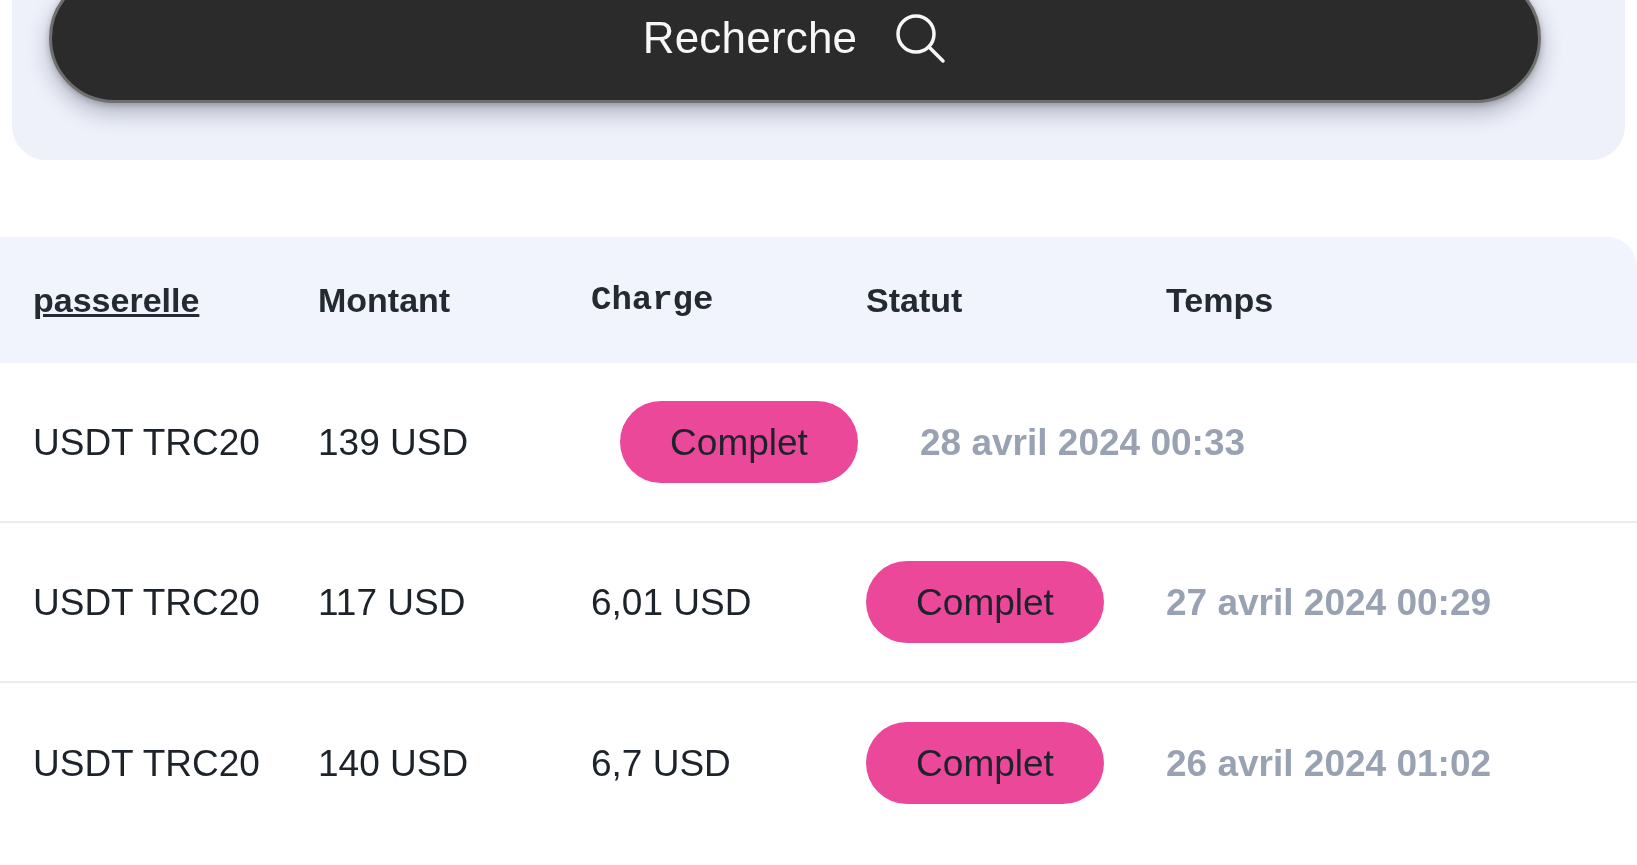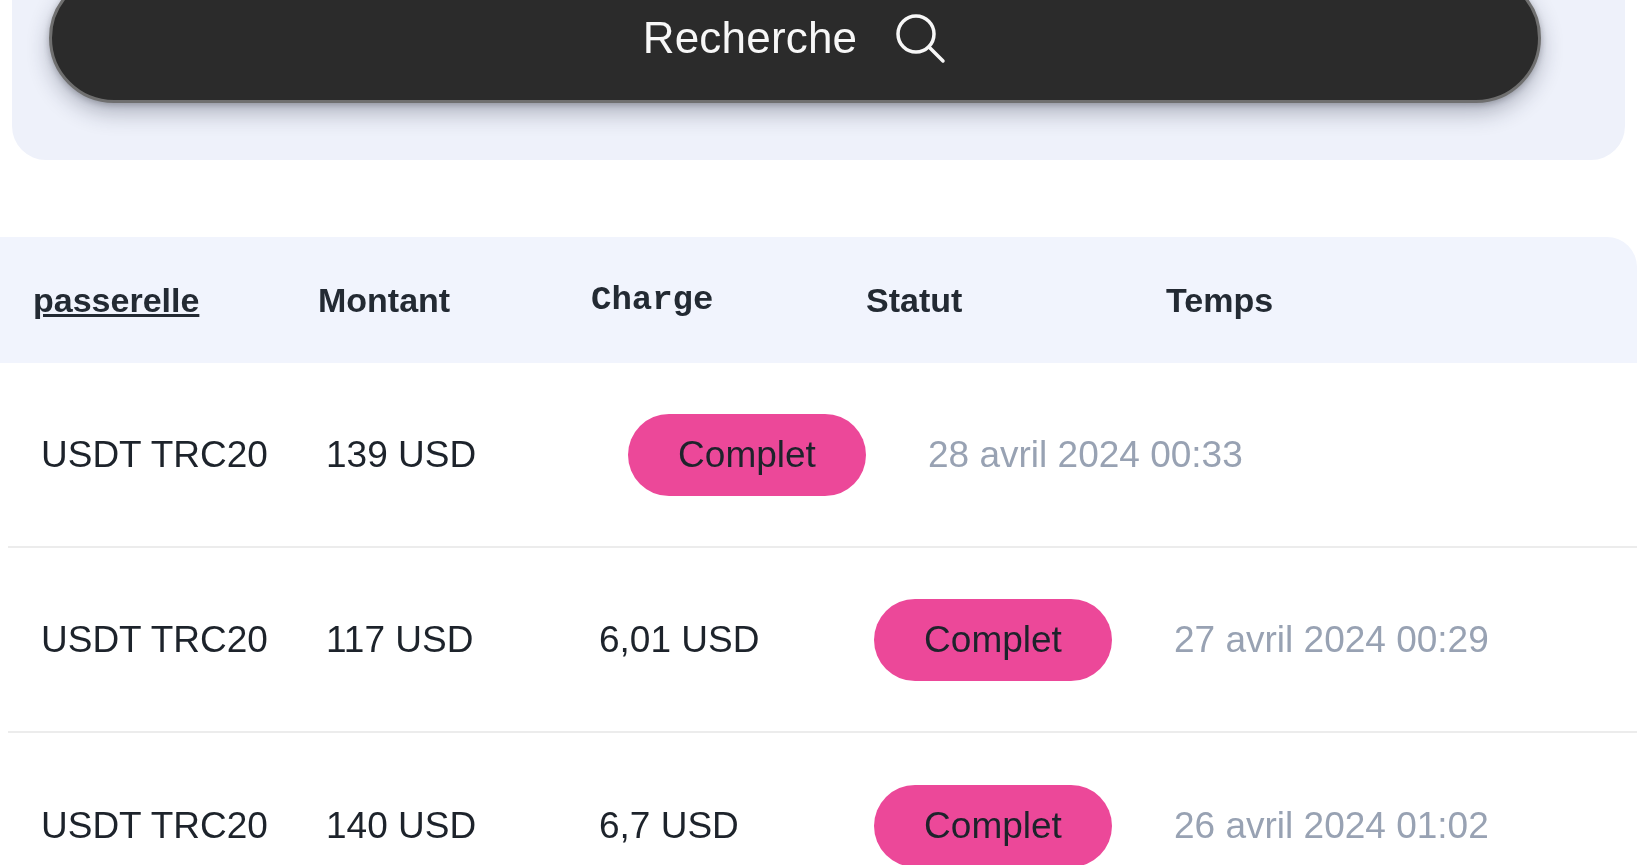--- a/index.html
+++ b/index.html
@@ -85,24 +85,23 @@
     color: #232a33;
     font-size: 34px;
     font-weight: 700;
     line-height: 1;
     white-space: nowrap;
   }
 
   .row {
     display: flex;
     align-items: center;
-    height: 185px;
+    height: 160px;
     background: #ffffff;
     border-bottom: 2px solid #ececec;
-    margin-left: 8px;
   }
 
   .row:last-child { border-bottom: none; }
 
   
   .c-gateway { width: 309px; padding-left: 33px; }
   .c-amount  { width: 278px; padding-left: 9px; }
   .c-charge  { width: 246px; padding-left: 4px; }
   .c-status  { width: 317px; padding-left: 33px; }
   .c-time    { width: 454px; padding-left: 16px; }
@@ -134,21 +133,21 @@
     font-size: 37px;
     font-weight: 400;
     line-height: 1;
     white-space: nowrap;
     cursor: default;
   }
 
   .time-text {
     color: #98a2b3;
     font-size: 37px;
-    font-weight: 400;
+    font-weight: 700;
     line-height: 1;
     white-space: nowrap;
   }
 </style>
 </head>
 <body>
 
 <div id="app">
 
   <div class="search-panel">

